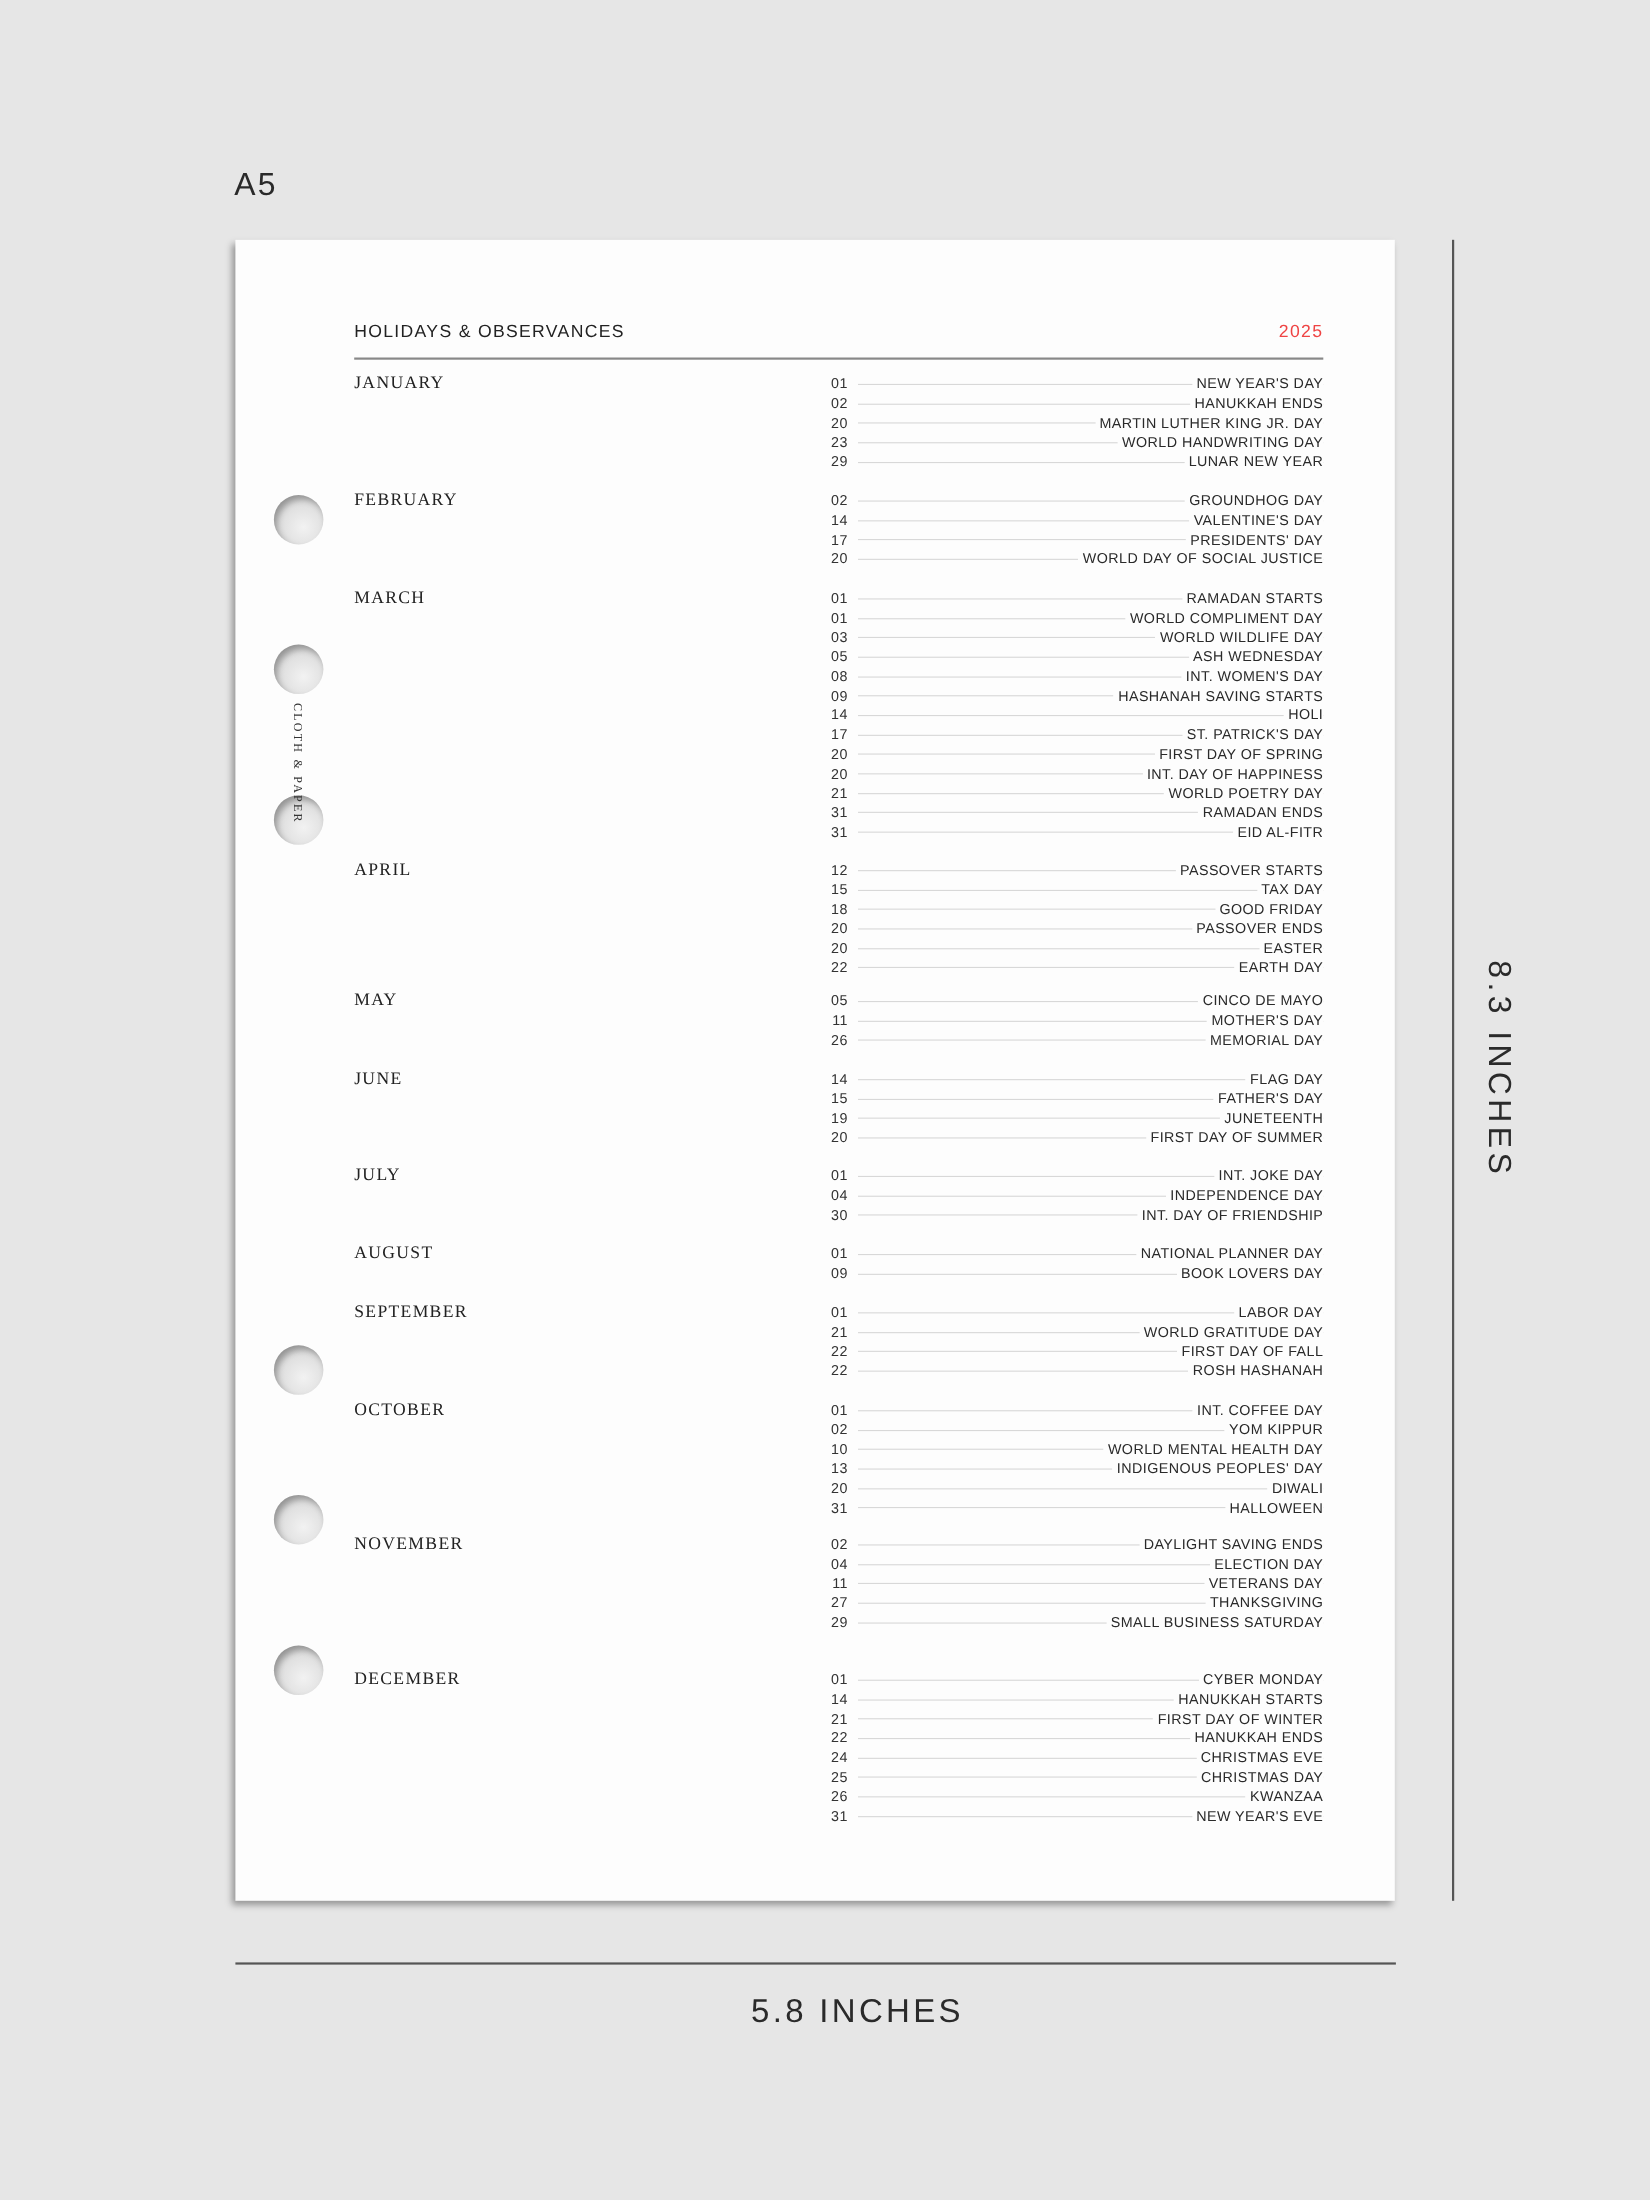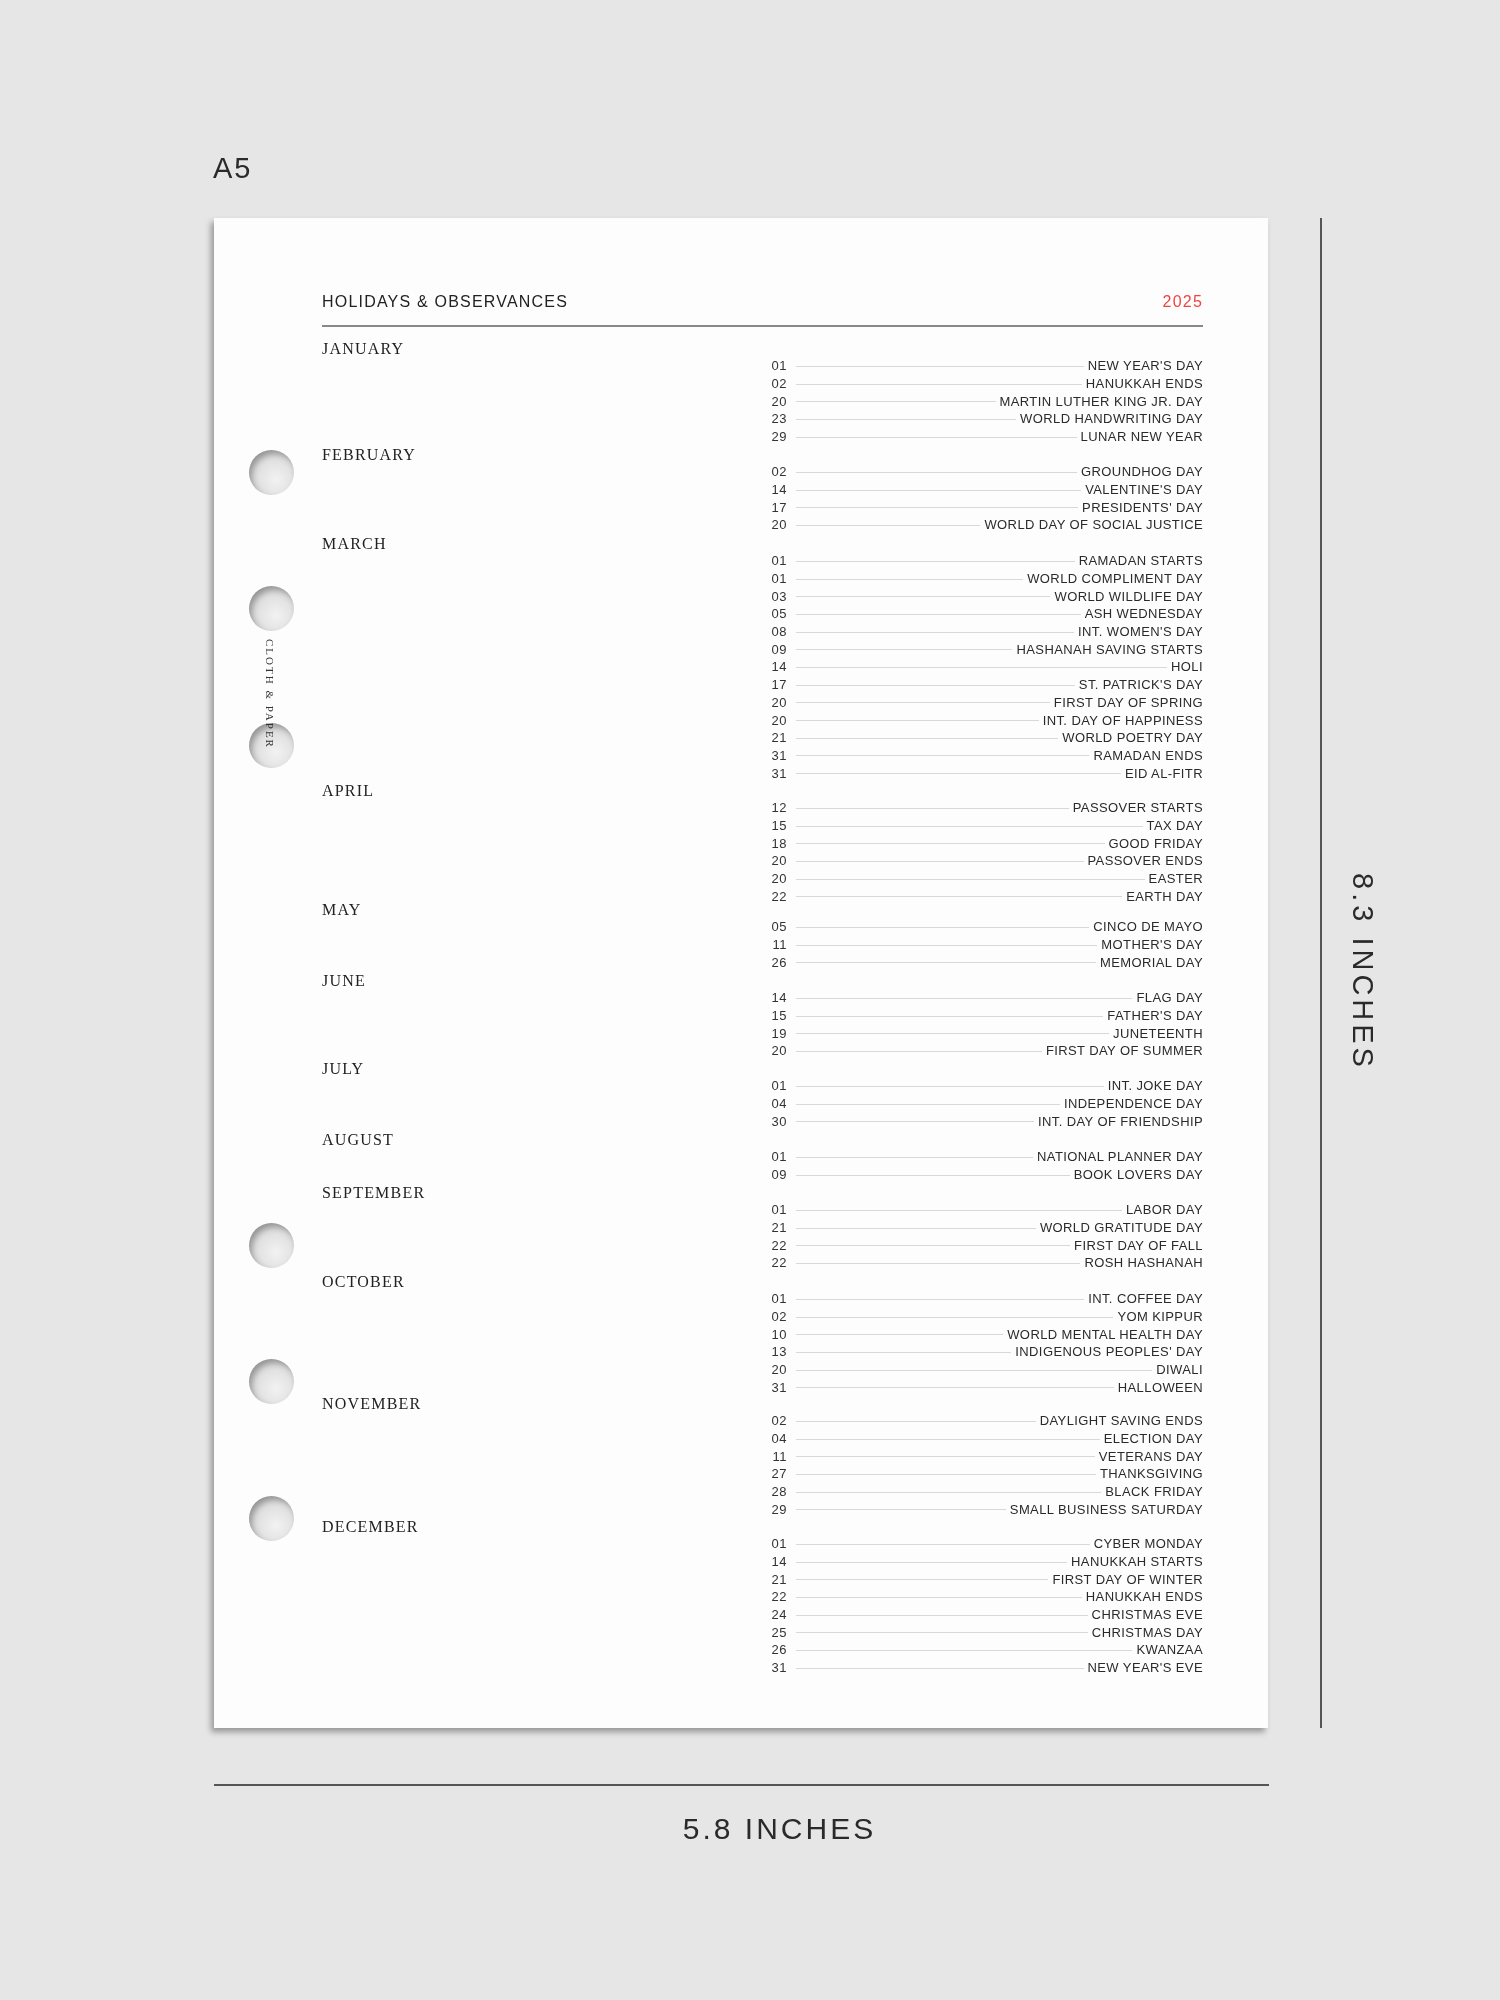--- a/index.html
+++ b/index.html
@@ -12,21 +12,21 @@
         background:radial-gradient(circle at 60% 65%, #f2f2f2 0%, #dedede 55%, #b9b9b9 100%);
         box-shadow:inset 3px 4px 6px rgba(0,0,0,0.28);}
   .brand{position:absolute;left:-44px;top:470px;width:200px;text-align:center;transform:rotate(90deg);
          transform-origin:center;font-family:"Liberation Serif","DejaVu Serif",serif;font-size:11px;
          letter-spacing:2px;color:#333;}
   .hdr-title{position:absolute;left:108px;top:75px;font-size:16px;letter-spacing:1.2px;color:#222;}
   .hdr-year{position:absolute;right:65px;top:75px;font-size:16px;letter-spacing:1.2px;color:#ef4444;text-align:right;}
   .hdr-rule{position:absolute;left:108px;right:65px;top:107px;height:2px;background:#888;}
   .month{position:absolute;left:108px;right:65px;}
   .month-name{position:absolute;left:0;top:-9px;font-size:16px;letter-spacing:1.2px;color:#222;font-family:Liberation Serif, serif;}
-  .rows{position:absolute;left:16px;right:0;top:0;margin-top:17px;}
+  .rows{position:absolute;left:0;right:0;top:0;}
   .row{position:relative;height:17.7px;display:flex;align-items:center;}
   .row .day{position:absolute;left:425px;width:24px;text-align:right;font-size:13px;color:#333;letter-spacing:.5px;}
   .row .leader{position:absolute;left:458px;right:0;top:50%;height:1px;background:#d8d8d8;}
   .row .name{position:absolute;right:0;background:#fdfdfd;padding-left:4px;font-size:13px;color:#2a2a2a;letter-spacing:.4px;white-space:nowrap;}
   .vline{position:absolute;left:1320px;top:218px;width:2px;height:1510px;background:#555;}
   .vlabel{position:absolute;left:1362px;top:972px;transform:translate(-50%,-50%) rotate(90deg);
           font-size:29px;letter-spacing:4px;color:#2a2a2a;white-space:nowrap;font-weight:300;}
   .hline{position:absolute;left:214px;top:1784px;width:1055px;height:2px;background:#555;}
   .hlabel{position:absolute;left:0;width:1483px;top:1812px;text-align:center;font-size:30px;letter-spacing:3px;color:#2a2a2a;font-weight:300;padding-left:38px;}
 </style>
@@ -366,25 +366,20 @@
             <span class="day">11</span>
             <span class="leader"></span>
             <span class="name">VETERANS DAY</span>
           </div>
           <div class="row">
             <span class="day">27</span>
             <span class="leader"></span>
             <span class="name">THANKSGIVING</span>
           </div>
           <div class="row">
-            <span class="day">28</span>
-            <span class="leader"></span>
-            <span class="name">BLACK FRIDAY</span>
-          </div>
-          <div class="row">
             <span class="day">29</span>
             <span class="leader"></span>
             <span class="name">SMALL BUSINESS SATURDAY</span>
           </div>
         </div>
       </div>
       <div class="month" style="top: 1309px;">
         <div class="month-name">DECEMBER</div>
         <div class="rows" style="top: -9px;">
           <div class="row">

